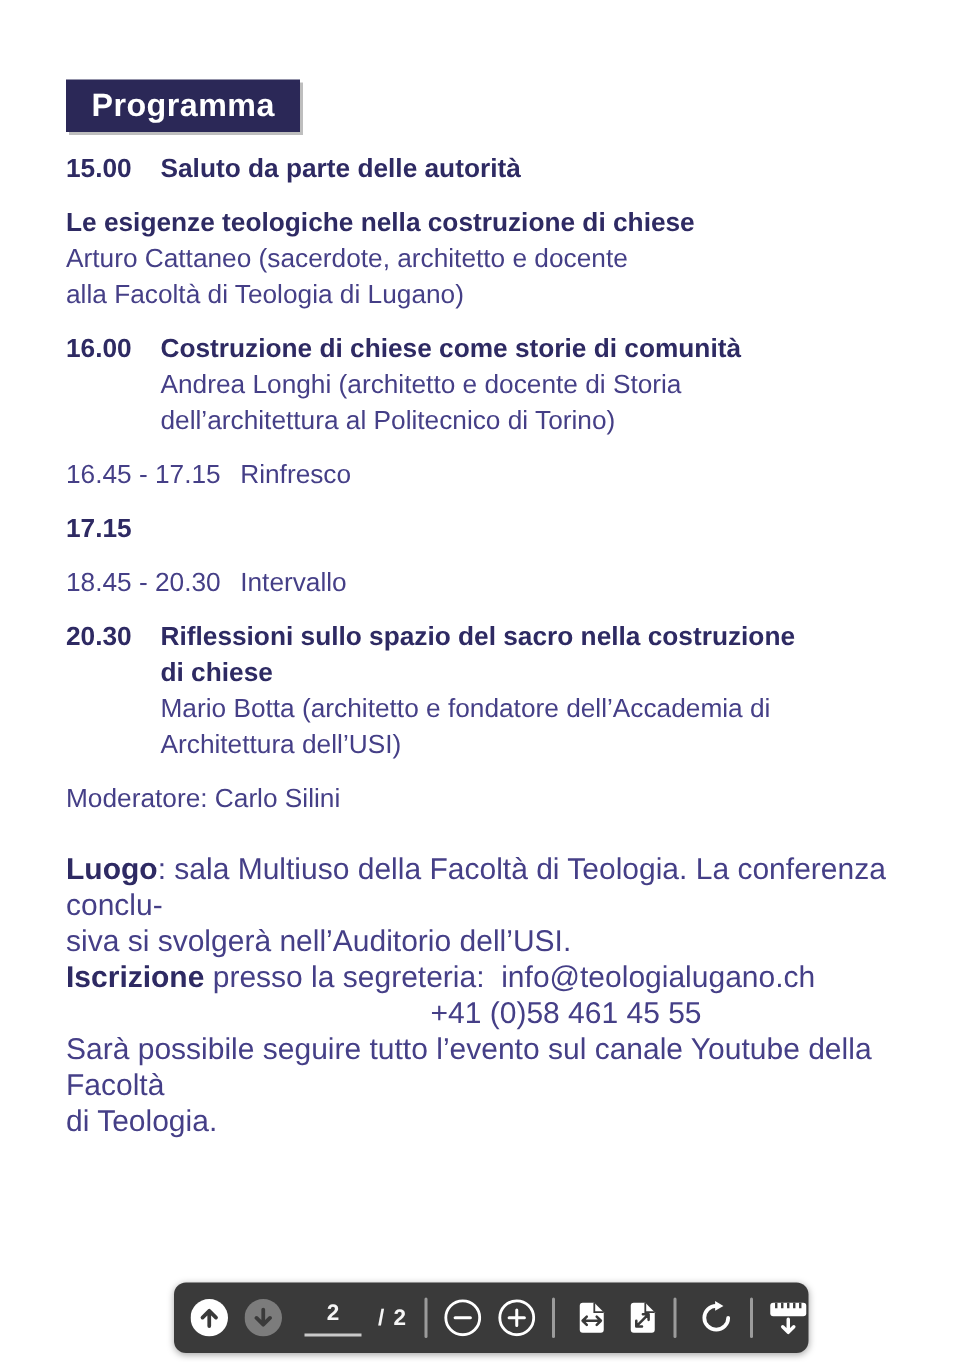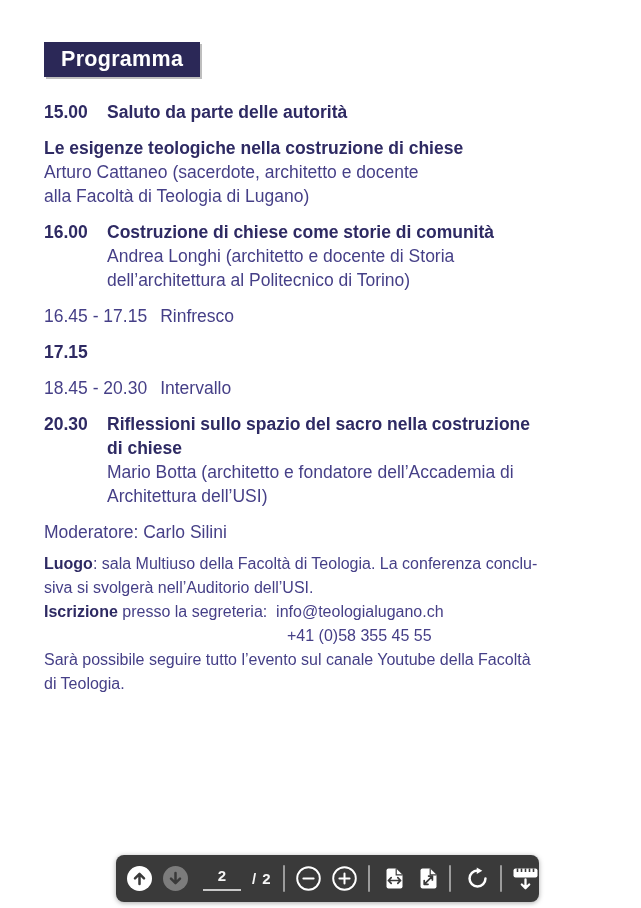--- a/index.html
+++ b/index.html
@@ -3,39 +3,39 @@
 <meta charset="utf-8">
 <style>
   html,body{margin:0;padding:0;}
   body{
     width:641px;height:908px;position:relative;overflow:hidden;
     background:#ffffff;
     font-family:"Liberation Sans",sans-serif;
   }
   
   .badge{
-    position:absolute;left:44px;top:42px;height:35px;line-height:35px;
+    position:absolute;left:44px;top:53px;height:35px;line-height:35px;
     padding:0 17px;background:#2b2857;color:#ffffff;
     font-weight:bold;font-size:21.5px;letter-spacing:.3px;
     box-shadow:2px 2px 0 rgba(110,110,110,.45);
   }
   
   .content{
     position:absolute;left:44px;top:100px;width:566px;
     color:#453f87;font-size:17.5px;line-height:24px;
   }
   .row{display:flex;margin-bottom:12px;}
   .row .t{width:63px;flex:none;font-weight:bold;color:#2e2a63;}
   .lines{white-space:pre-line;}
   .tl{font-weight:bold;color:#2e2a63;white-space:pre-line;}
   .plain{margin-bottom:12px;}
   .plain .lbl{margin-left:13px;}
   .mod{margin-bottom:0;}
   
-  .footer{margin-top:8px;font-size:16px;line-height:24px;}
+  .footer{margin-top:24px;font-size:20px;line-height:24px;}
   .footer b{font-weight:bold;color:#2e2a63;}
   .phone{margin-left:243px;}
   
   .toolbar{
     position:absolute;left:116px;top:855px;width:423px;height:47px;
     background:#3a3a3a;border-radius:8px;
     display:flex;align-items:center;gap:11px;padding:0 11px;
     box-sizing:border-box;color:#f5f5f5;
     box-shadow:0 1px 5px rgba(0,0,0,.35);
   }
@@ -101,21 +101,21 @@
 Architettura dell’USI)</div>
     </div>
   </div>
 
   <div class="mod">Moderatore: Carlo Silini</div>
 
   <div class="footer">
     <div><b>Luogo</b><span class="lines">: sala Multiuso della Facoltà di Teologia. La conferenza conclu-
 siva si svolgerà nell’Auditorio dell’USI.</span></div>
     <div><b>Iscrizione</b><span> presso la segreteria:&nbsp; info@teologialugano.ch</span></div>
-    <div class="phone">+41 (0)58 355 45 55</div>
+    <div class="phone">+41 (0)58 461 45 55</div>
     <div class="lines">Sarà possibile seguire tutto l’evento sul canale Youtube della Facoltà
 di Teologia.</div>
   </div>
 </div>
 
 <div class="toolbar">
 
   <button class="tb-btn" title="">
     <svg width="25" height="25" viewBox="0 0 25 25">
       <circle cx="12.5" cy="12.5" r="12.5" fill="#ffffff"></circle>

